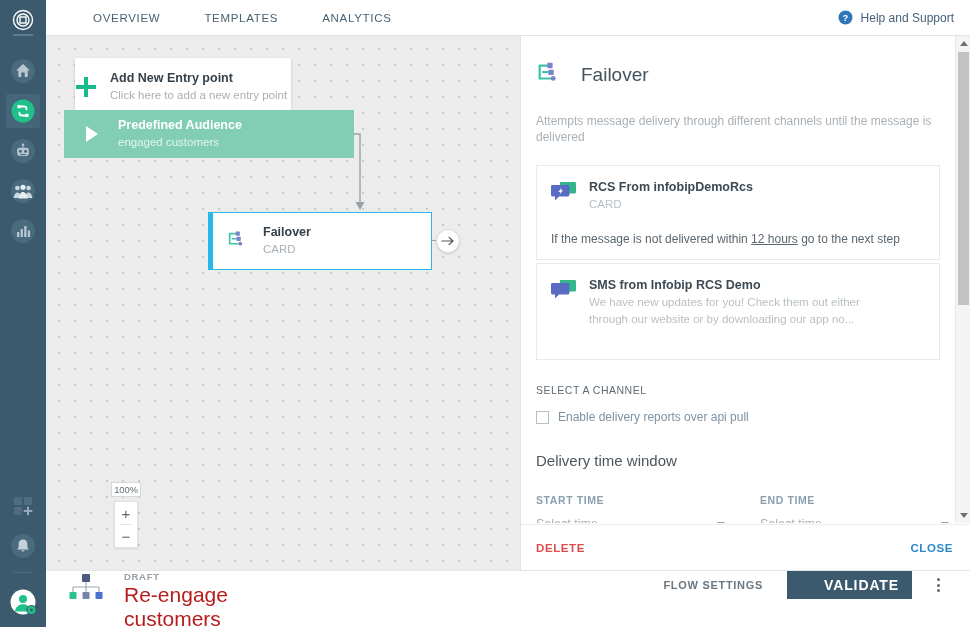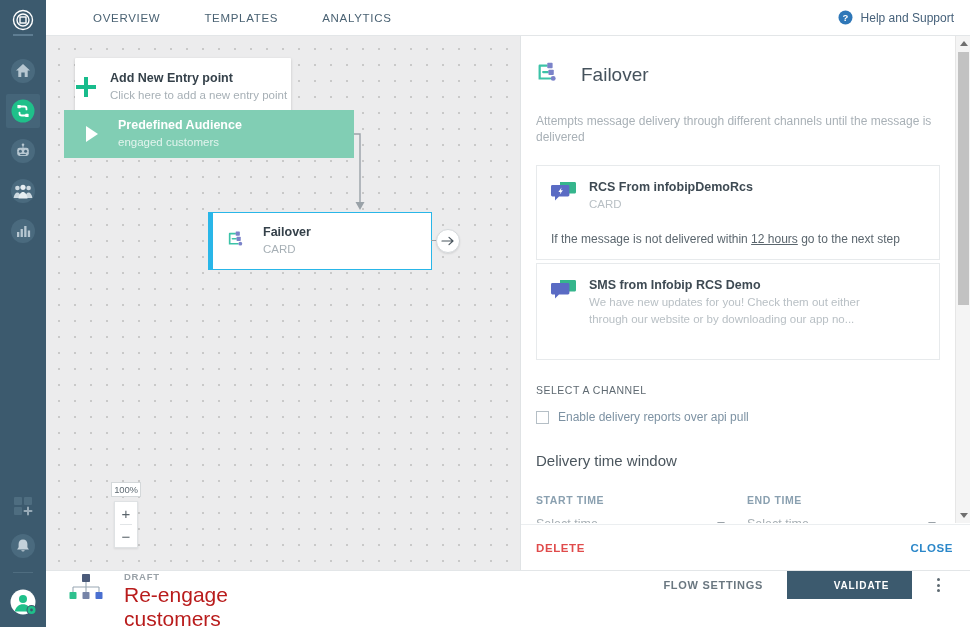--- a/index.html
+++ b/index.html
@@ -179,21 +179,21 @@
   .chk-box {
     width: 13px; height: 13px; border: 1px solid #b5bfc6; background: #fff;
     margin-right: 9px; flex: 0 0 13px;
   }
   .chk-label { font-size: 12px; color: #7d92a3; }
 
   .sec-title { font-size: 15px; color: #4b565e; margin: 28px 0 0 15px; }
 
   .time-row { display: flex; margin: 25px 0 0 15px; }
   .time-col { width: 192px; }
-  .time-col + .time-col { margin-left: 19px; }
+  .time-col + .time-col { margin-left: 32px; }
   .select-line {
     margin-top: 11px; border-bottom: 1px solid #d3d8db;
     height: 22px; display: flex; align-items: flex-start; justify-content: space-between;
     cursor: pointer;
   }
   .select-val { font-size: 12.5px; color: #a8b0b5; }
   .caret {
     width: 0; height: 0; margin-top: 5px; margin-right: 3px;
     border-left: 4.5px solid transparent; border-right: 4.5px solid transparent;
     border-top: 5px solid #9aa2a8;
@@ -238,21 +238,21 @@
     font-size: 21px; color: #b91c1c; border-bottom: 1px solid #ccd2d7;
     padding-bottom: 1px; margin-top: 1px; width: 188px; cursor: text;
   }
   .flow-saved { font-size: 10.5px; color: #b1b8bd; margin-top: 3px; }
   .footer-right { margin-left: auto; display: flex; align-items: center; }
   .flow-settings {
     font-size: 11px; font-weight: bold; letter-spacing: 0.7px; color: #6a7780;
     margin-right: 24px; cursor: pointer;
   }
   .btn-validate {
-    background: #3c5a6e; color: #fff; font-size: 10px; font-weight: bold;
+    background: #3c5a6e; color: #fff; font-size: 14px; font-weight: bold;
     letter-spacing: 0.9px; width: 125px; height: 28px;
     display: flex; align-items: center; justify-content: center; cursor: pointer; padding-left: 24px;
   }
   .kebab {
     width: 28px; height: 28px; margin-left: 12px; cursor: pointer;
     display: flex; flex-direction: column; align-items: center; justify-content: center; gap: 2.5px;
   }
   .kebab i { width: 3px; height: 3px; background: #5e6a72; border-radius: 50%; display: block; }
 </style>
 </head>

